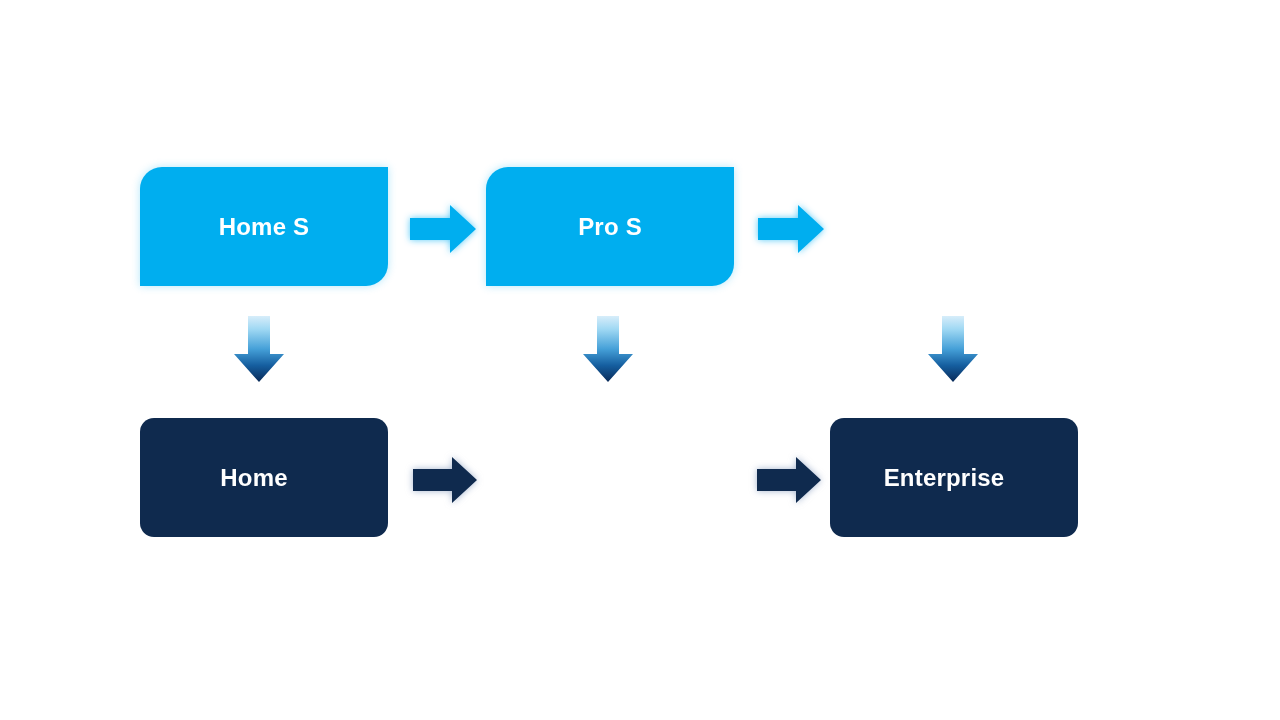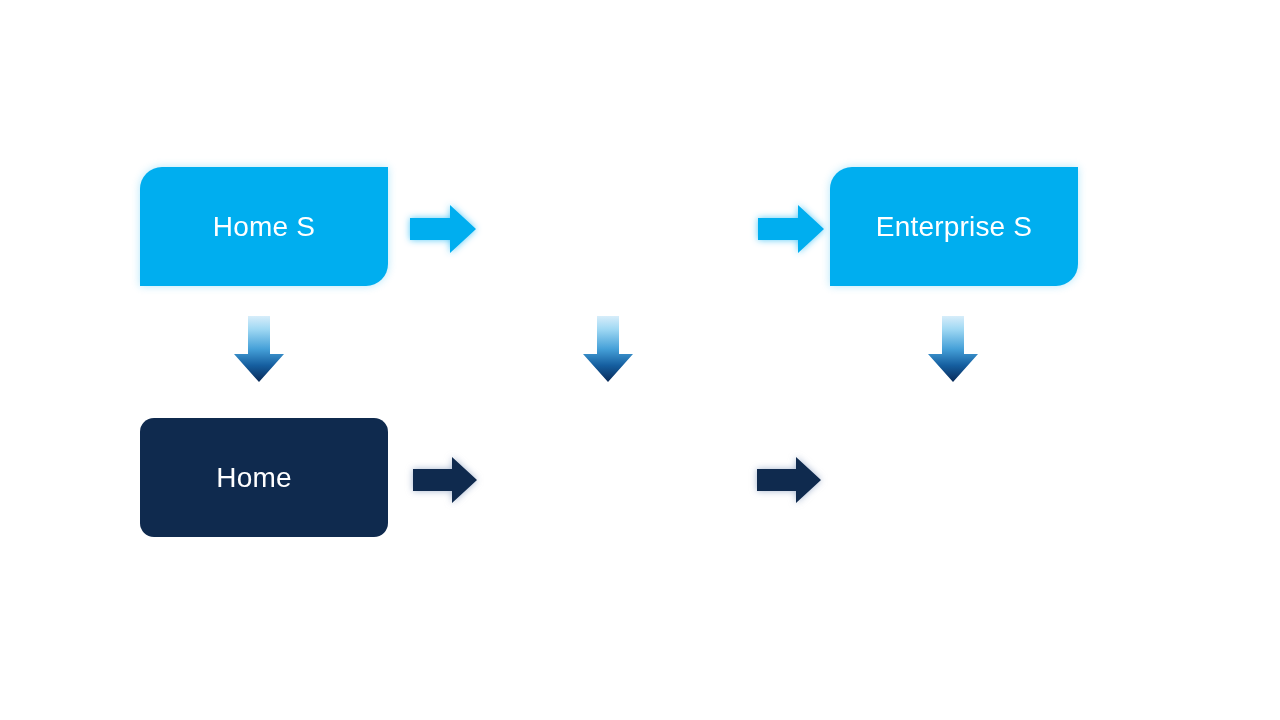--- a/index.html
+++ b/index.html
@@ -28,22 +28,22 @@
   .box.bottom-row {
     top: 418px;
     background: #0F2A4E;
     border-radius: 14px;
   }
   .col-1 { left: 140px; }
   .col-2 { left: 486px; }
   .col-3 { left: 830px; }
   .label {
     color: #ffffff;
-    font-size: 28px;
-    font-weight: 400;
+    font-size: 24px;
+    font-weight: 700;
     letter-spacing: 0.2px;
     white-space: nowrap;
   }
   .bottom-row .label { transform: translateX(-10px); }
   .arrow {
     position: absolute;
     display: block;
   }
   .arrow-right-top {
     top: 205px;
@@ -71,22 +71,22 @@
         <stop offset="0.50" stop-color="#45A0D8"></stop>
         <stop offset="0.75" stop-color="#155E9F"></stop>
         <stop offset="1" stop-color="#092A58"></stop>
       </linearGradient>
     </defs>
   </svg>
 
   <div class="box top-row col-1">
     <span class="label">Home S</span>
   </div>
-  <div class="box top-row col-3">
-    <span class="label">Enterprise S</span>
+  <div class="box top-row col-2">
+    <span class="label">Pro S</span>
   </div>
 
   <svg class="arrow arrow-right-top" style="left:410px" width="66" height="48" viewBox="0 0 66 48">
     <polygon points="0,13 40,13 40,0 66,24 40,48 40,35 0,35" fill="#00AEEF"></polygon>
   </svg>
   <svg class="arrow arrow-right-top" style="left:758px" width="66" height="48" viewBox="0 0 66 48">
     <polygon points="0,13 40,13 40,0 66,24 40,48 40,35 0,35" fill="#00AEEF"></polygon>
   </svg>
 
   <svg class="arrow arrow-down" style="left:234px" width="50" height="66" viewBox="0 0 50 66">
@@ -95,20 +95,23 @@
   <svg class="arrow arrow-down" style="left:583px" width="50" height="66" viewBox="0 0 50 66">
     <polygon points="14,0 36,0 36,38 50,38 25,66 0,38 14,38" fill="url(#downArrowGrad)"></polygon>
   </svg>
   <svg class="arrow arrow-down" style="left:928px" width="50" height="66" viewBox="0 0 50 66">
     <polygon points="14,0 36,0 36,38 50,38 25,66 0,38 14,38" fill="url(#downArrowGrad)"></polygon>
   </svg>
 
   <div class="box bottom-row col-1">
     <span class="label">Home</span>
   </div>
+  <div class="box bottom-row col-3">
+    <span class="label">Enterprise</span>
+  </div>
 
   <svg class="arrow arrow-right-bottom" style="left:413px" width="64" height="46" viewBox="0 0 64 46">
     <polygon points="0,12 39,12 39,0 64,23 39,46 39,34 0,34" fill="#0F2A4E"></polygon>
   </svg>
   <svg class="arrow arrow-right-bottom" style="left:757px" width="64" height="46" viewBox="0 0 64 46">
     <polygon points="0,12 39,12 39,0 64,23 39,46 39,34 0,34" fill="#0F2A4E"></polygon>
   </svg>
 
 </div>
 

